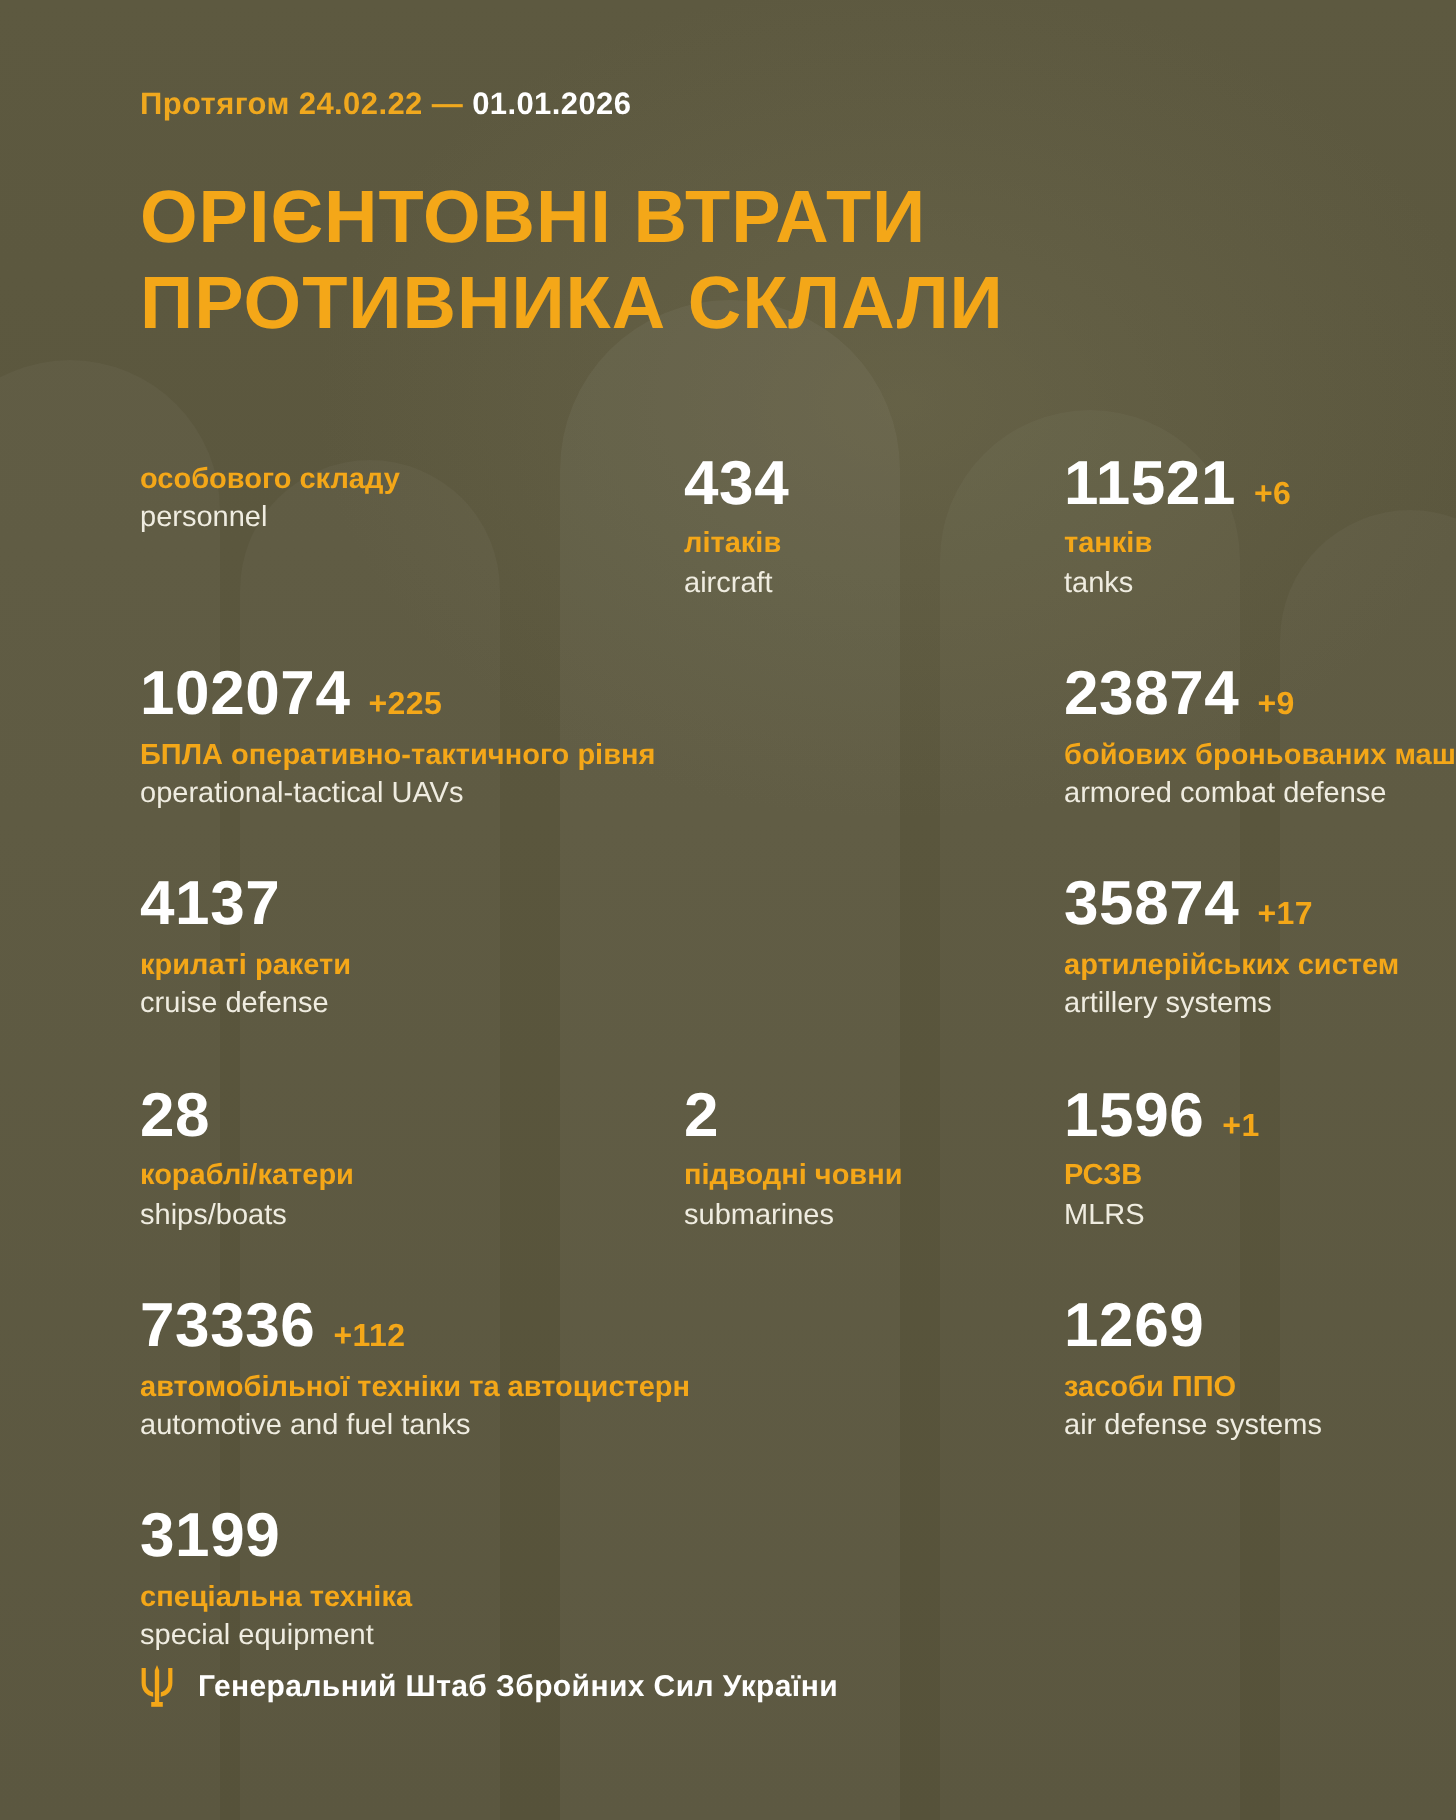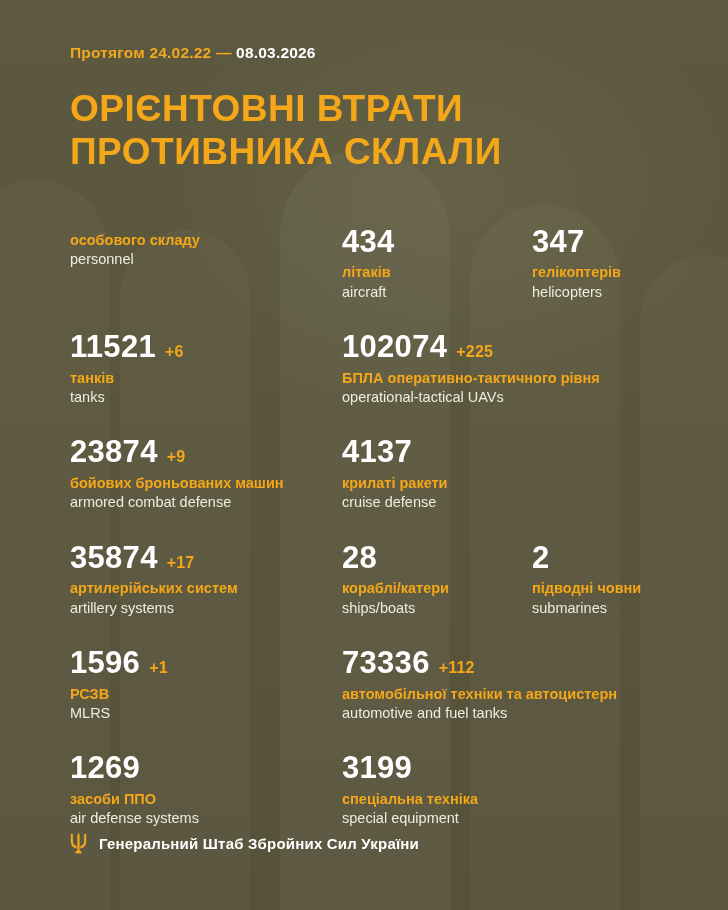--- a/index.html
+++ b/index.html
@@ -130,21 +130,21 @@
     <div class="pillar p3"></div>
     <div class="pillar p4"></div>
     <div class="pillar p5"></div>
   </div>
 
   <div class="content">
 
     <div class="date-line">
       <span>Протягом 24.02.22</span>
       <span class="dash">—</span>
-      <span class="end-date">08.03.2026</span>
+      <span class="end-date">01.01.2026</span>
     </div>
 
     <h1 class="headline">
       <span class="l1">ОРІЄНТОВНІ ВТРАТИ</span>
       <span class="l2">ПРОТИВНИКА СКЛАЛИ</span>
     </h1>
 
     <div class="grid">
 
       <div class="cell">
@@ -154,28 +154,20 @@
 
       <div class="cell">
         <div class="num-row">
           <span class="num">434</span>
           <span class="delta"></span>
         </div>
         <div class="label-ua">літаків</div>
         <div class="label-en">aircraft</div>
       </div>
 
-      <div class="cell">
-        <div class="num-row">
-          <span class="num">347</span>
-          <span class="delta"></span>
-        </div>
-        <div class="label-ua">гелікоптерів</div>
-        <div class="label-en">helicopters</div>
-      </div>
 
       <div class="cell">
         <div class="num-row">
           <span class="num">11521</span>
           <span class="delta">+6</span>
         </div>
         <div class="label-ua">танків</div>
         <div class="label-en">tanks</div>
       </div>
 

